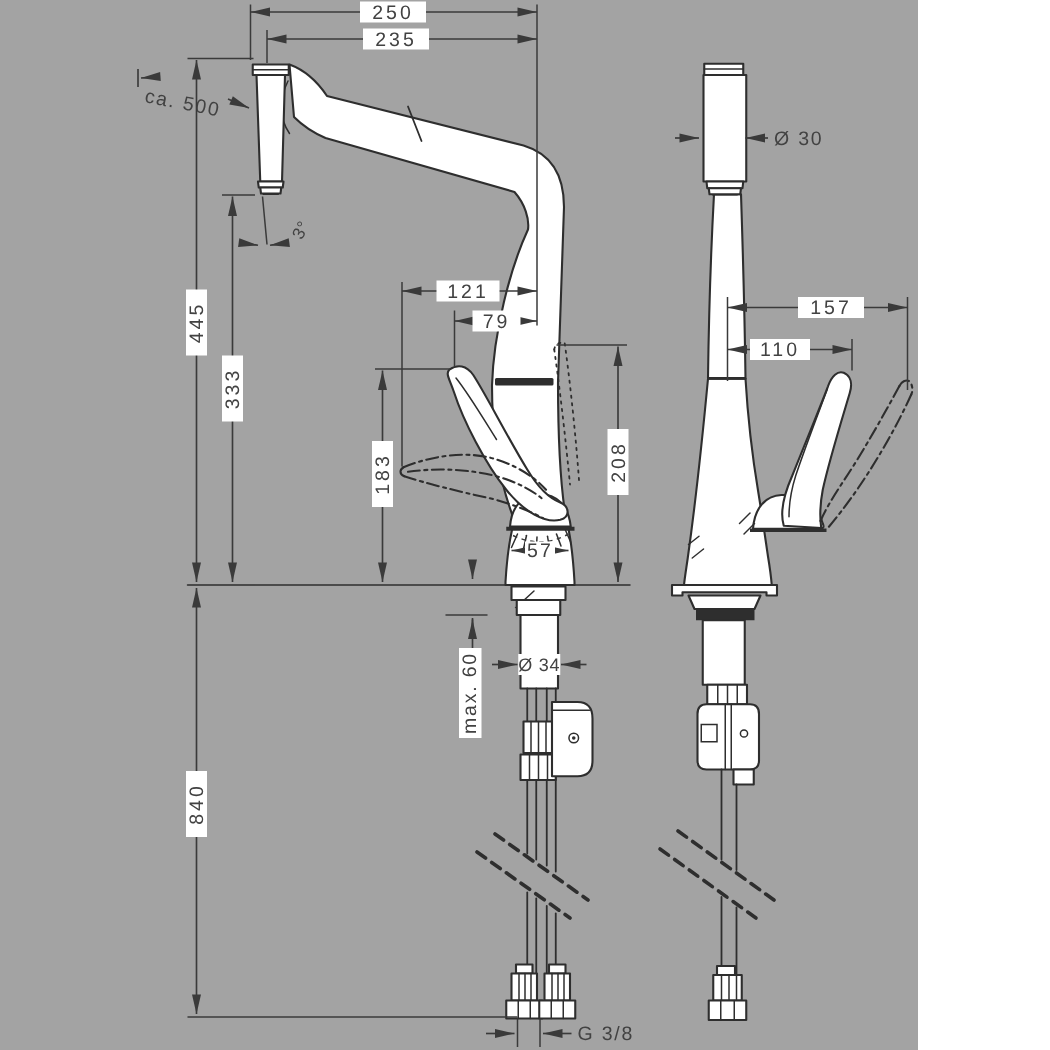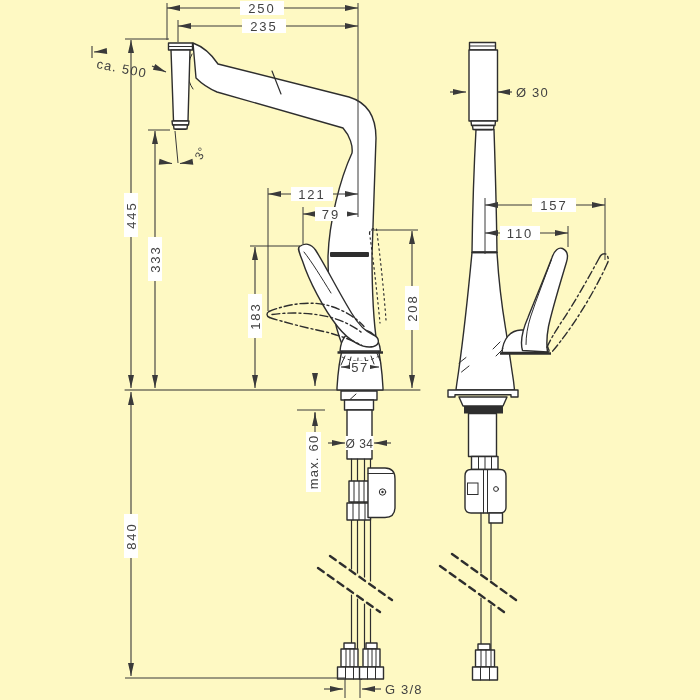--- a/index.html
+++ b/index.html
@@ -1,16 +1,16 @@
 <!DOCTYPE html>
 <html><head>
 <meta charset="utf-8">
 <style>
   html,body{margin:0;padding:0;background:#ffffff;}
-  .stage{width:700px;height:700px;position:relative;background:#fef9c3;overflow:hidden;}
+  .stage{width:612px;height:700px;position:relative;background:#a3a3a3;overflow:hidden;}
   svg{display:block;}
   .ol{fill:#ffffff;stroke:#2e2e2e;stroke-width:1.4;stroke-linejoin:round;}
   .ln{fill:none;stroke:#2e2e2e;stroke-width:1.4;stroke-linecap:round;stroke-linejoin:round;}
   .ln1{fill:none;stroke:#2e2e2e;stroke-width:1;stroke-linecap:round;}
   .ln2{fill:none;stroke:#2e2e2e;stroke-width:1.2;stroke-linecap:round;}
   .dark{fill:#2e2e2e;stroke:none;}
   .thin{fill:none;stroke:#3a3a3a;stroke-width:1;}
   .dim{fill:none;stroke:#3a3a3a;stroke-width:1.1;}
   .dashdot{stroke-dasharray:8 3 2 3;}
   .dot{fill:none;stroke:#2e2e2e;stroke-width:1.2;stroke-dasharray:1.5 3.5;stroke-linecap:round;}

